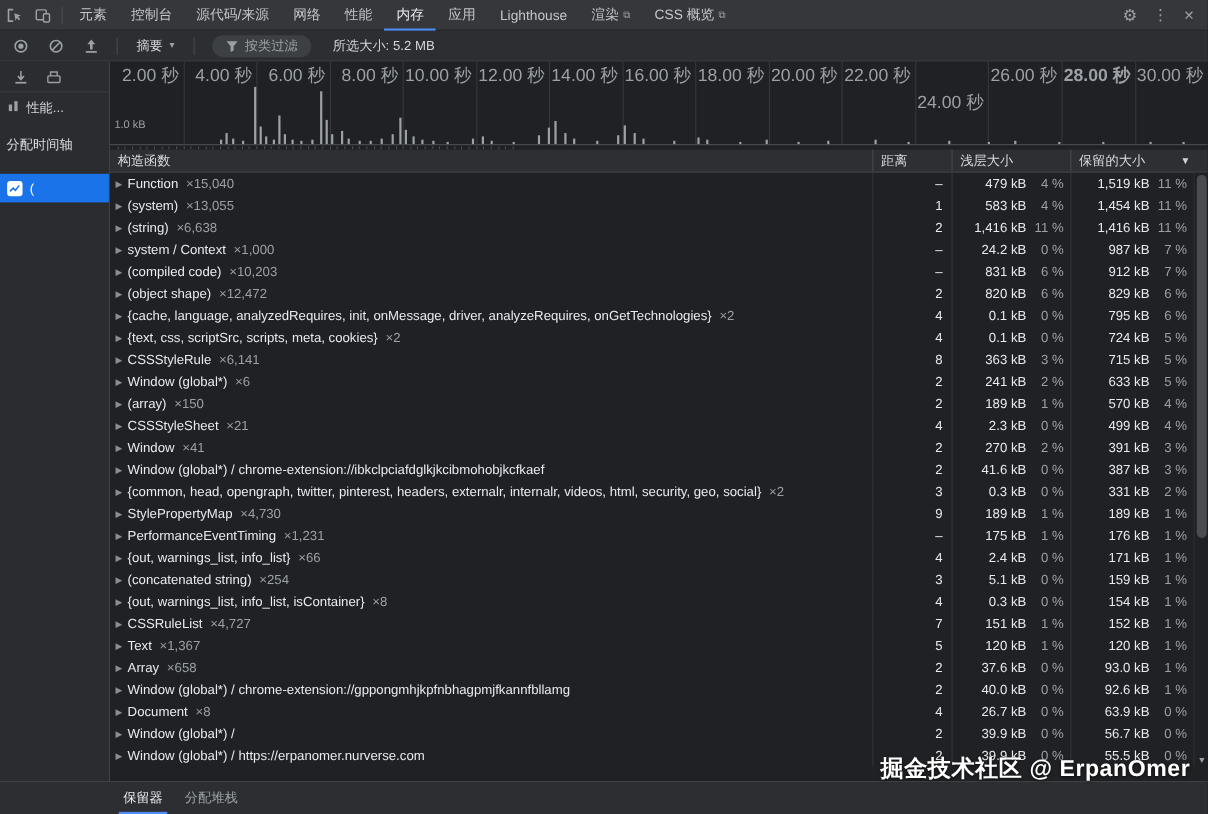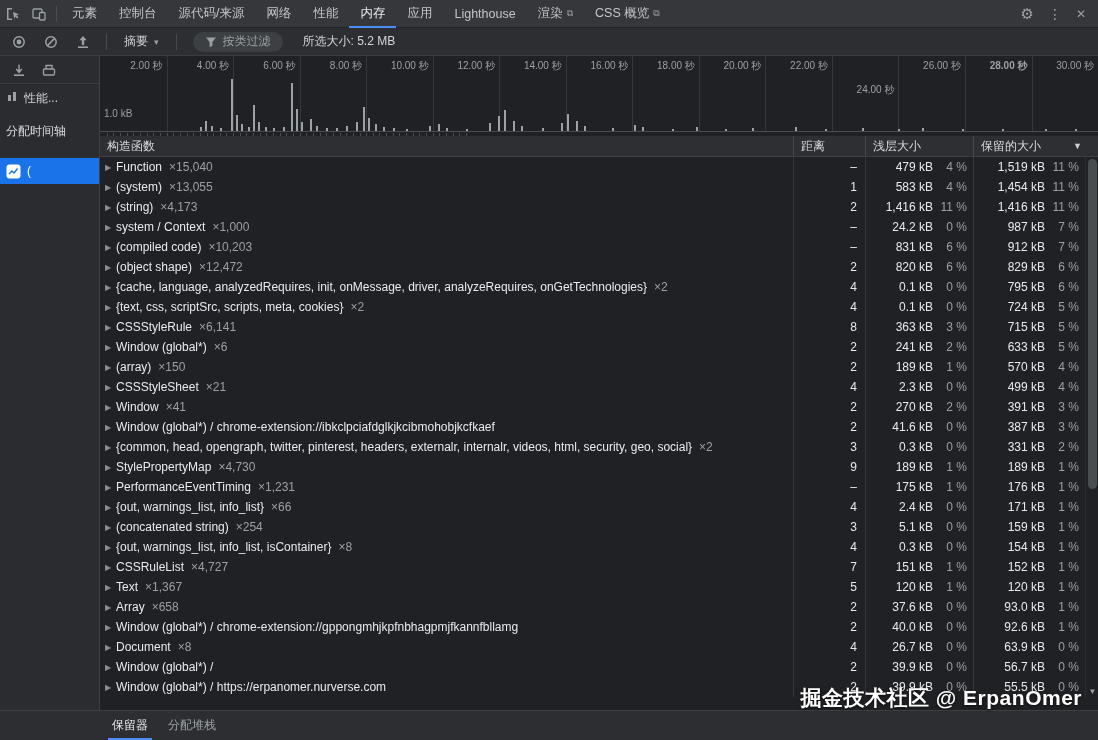--- a/index.html
+++ b/index.html
@@ -38,21 +38,21 @@
   .sb-section{padding:9px 6px 2px;color:#d8dbde;white-space:nowrap}
   .sb-selected{margin-top:16px;height:26px;display:flex;align-items:center;gap:6px;padding-left:6px;background:#1a73e8;color:#fff;cursor:pointer}
 
   
   .main{position:absolute;top:56px;left:100px;width:998px;height:654px;background:#202124}
 
   
   .timeline{position:absolute;top:0;left:0;width:998px;height:80px;overflow:hidden}
   .tl-plot{position:absolute;left:0;top:0;right:0;height:76px;border-bottom:1px solid #4a4d52}
   .tl-gridline{position:absolute;top:0;bottom:0;width:1px;background:#35373c}
-  .tl-label{position:absolute;top:3px;width:68px;text-align:right;font-size:10px;color:#9aa0a6;white-space:nowrap}
+  .tl-label{position:absolute;top:3px;width:68px;text-align:right;font-size:16px;color:#9aa0a6;white-space:nowrap}
   .tl-bar{position:absolute;bottom:0;width:2px;background:#9ca1a7}
   .tl-minor{position:absolute;top:77px;width:1px;height:3px;background:#4a4d52}
   .tl-ylabel{position:absolute;left:4px;bottom:12px;font-size:10px;color:#9aa0a6}
 
   
   .grid-header{position:absolute;top:80px;left:0;width:998px;height:21px;background:#2d2f33;border-bottom:1px solid #3e4043;display:flex;align-items:center;color:#d8dbde}
   .gh{height:100%;display:flex;align-items:center;padding-left:7px;border-left:1px solid #47494e}
   .gh:first-child{border-left:none}
   .gh-name{width:693px}
   .gh-dist{width:72px}
@@ -411,21 +411,21 @@
           </div>
           <div class="cell c-size c-ret">
             <span class="val">1,454 kB</span>
             <span class="pct">11 %</span>
           </div>
         </div>
         <div class="row">
           <div class="cell c-name">
             <span class="tri">▶</span>
             <span class="nm">(string)</span>
-            <span class="ct">×4,173</span>
+            <span class="ct">×6,638</span>
           </div>
           <div class="cell c-dist">2</div>
           <div class="cell c-size">
             <span class="val">1,416 kB</span>
             <span class="pct">11 %</span>
           </div>
           <div class="cell c-size c-ret">
             <span class="val">1,416 kB</span>
             <span class="pct">11 %</span>
           </div>

